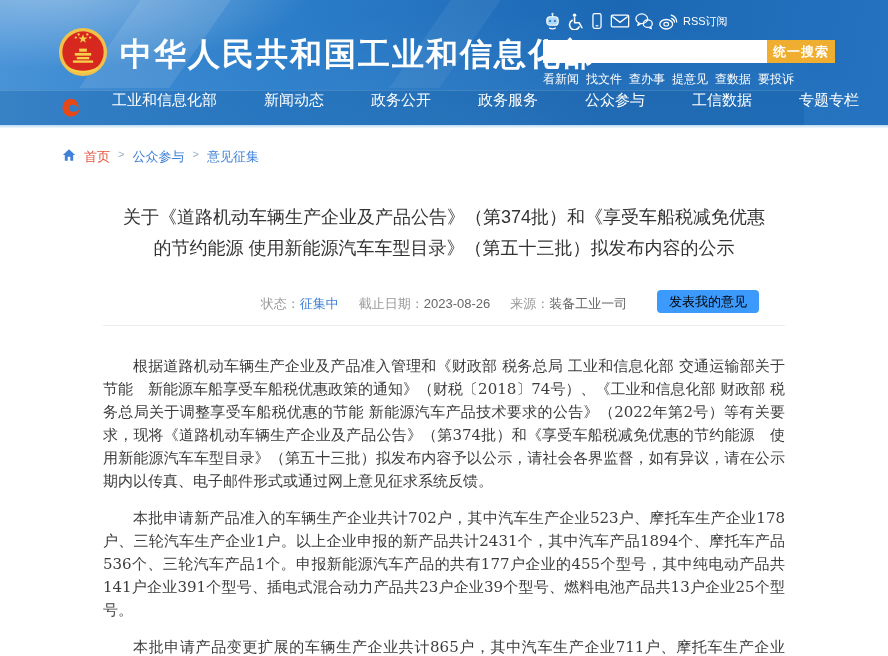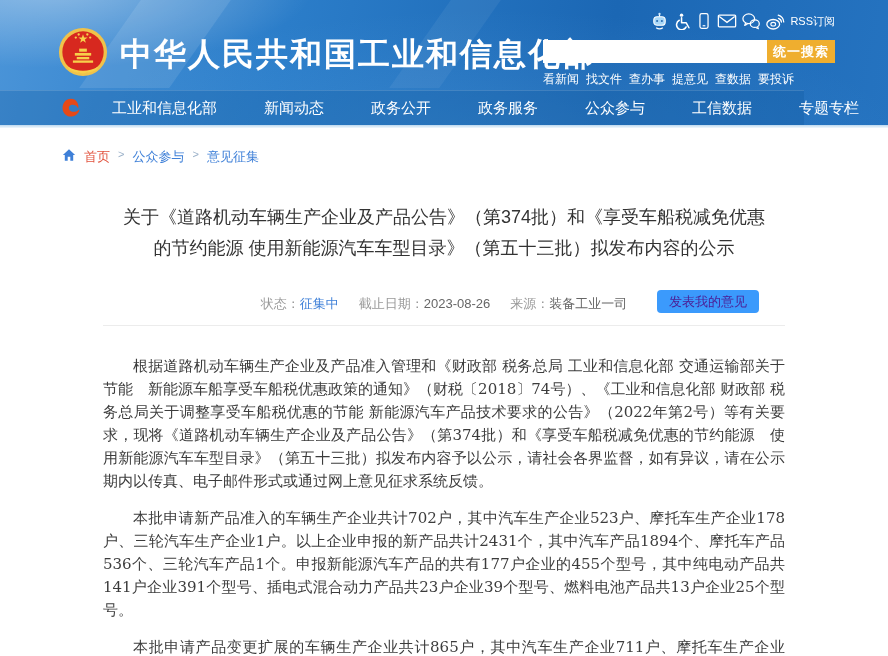--- a/index.html
+++ b/index.html
@@ -18,54 +18,54 @@
   .streak { position:absolute; background:rgba(255,255,255,.10); transform:skewX(-35deg); }
   .s1 { left:110px; top:0; width:90px; height:88px; }
   .s2 { left:420px; top:0; width:50px; height:88px; background:rgba(255,255,255,.06); }
 
   .brand { position:absolute; left:58px; top:27px; display:flex; align-items:center; }
   .brand-text { margin-left:12px; color:#fff; }
   .site-title { font-size:32px; font-weight:bold; letter-spacing:2px; line-height:30px; }
   .site-sub { font-size:9px; letter-spacing:.2px; color:rgba(255,255,255,.92); margin-top:4px; }
 
   .header-right { position:absolute; right:53px; top:11px; width:292px; }
-  .icon-row { display:flex; justify-content:flex-end; align-items:center; gap:4px; height:20px; }
+  .icon-row { display:flex; justify-content:flex-start; align-items:center; gap:4px; height:20px; }
   .icon-row svg { display:block; }
   .rss { color:#fff; font-size:11px; text-decoration:none; }
   .search-row { display:flex; margin-top:9px; height:23px; }
   .search-input { flex:1; height:23px; border:none; outline:none; background:#fff; padding:0 8px; font-size:12px; }
   .search-btn { width:68px; height:23px; border:none; background:#efae2f; color:#fff;
     font-size:13px; font-weight:bold; cursor:pointer; letter-spacing:1px; }
   .quick-links { display:flex; gap:7px; margin-top:8px; }
   .quick-links a { color:#fff; font-size:12px; text-decoration:none; white-space:nowrap; }
 
   .nav-bar { position:absolute; left:0; bottom:0; width:804px; height:35px;
     background:rgba(15,85,155,.28); border-top:1px solid rgba(255,255,255,.14);
-    display:flex; align-items:center; padding-left:60px; }
+    display:flex; padding-left:60px; }
   .nav-logo { margin-right:30px; display:flex; align-items:center; }
   .nav-item { color:#fff; font-size:15px; text-decoration:none; margin-right:47px; white-space:nowrap; }
 
   
   .breadcrumb { margin:23px 0 0 62px; display:flex; align-items:flex-start; gap:8px; font-size:13px; }
   .breadcrumb .home-link { color:#e2543f; text-decoration:none; }
   .breadcrumb .sep { color:#9ab0c8; font-size:11px; }
   .breadcrumb a.crumb, .breadcrumb .crumb { color:#3f80d8; text-decoration:none; }
 
   .article { width:682px; margin:0 auto; }
   .article-title { width:648px; margin:36px auto 0; text-align:center;
     font-size:18px; font-weight:normal; color:#333; line-height:31px; }
 
   .meta-row { position:relative; margin-top:26px; height:23px;
     display:flex; align-items:flex-end; justify-content:center; gap:20px;
     font-size:13px; color:#999; }
   .meta-item { white-space:nowrap; }
   .meta-item .val { color:#666; }
   .meta-item .val.status { color:#3f80d8; }
   .submit-btn { position:absolute; right:26px; top:0; height:23px; padding:0 12px;
-    background:#3b9afc; color:#4c1d95; border:none; border-radius:4px; font-size:13px; cursor:pointer; }
+    background:#3b9afc; color:#000000; border:none; border-radius:4px; font-size:13px; cursor:pointer; }
 
   .divider { margin-top:12px; border-bottom:1px solid #ececec; }
 
   .body-text { margin-top:29px; font-family:"DejaVu Serif","Liberation Serif",serif;
     font-size:15px; color:#3c3c3c; line-height:23px; text-align:justify; }
   .body-text p { text-indent:2em; margin-bottom:14px; }
 </style>
 </head>
 <body>
 

